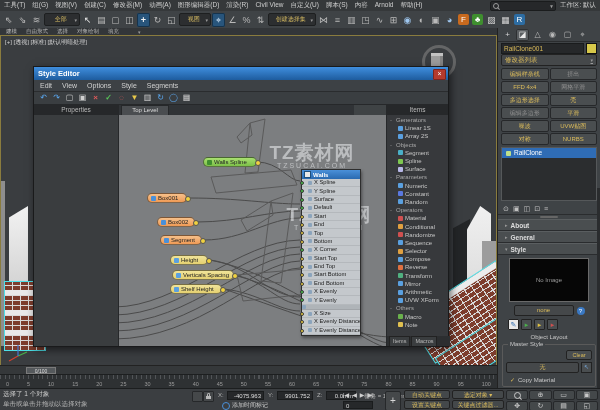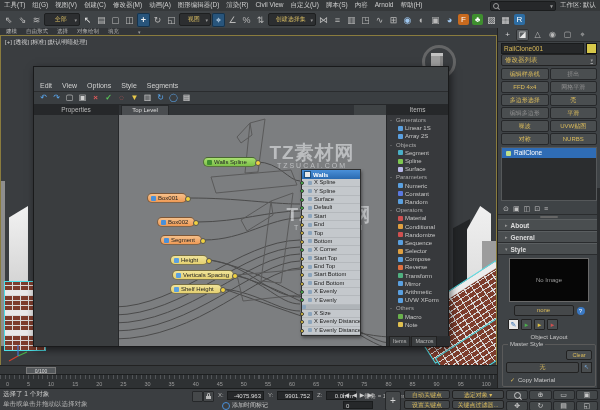--- a/index.html
+++ b/index.html
@@ -421,20 +421,24 @@
     <div id="rwall1" class="col brick"></div>
     <div id="rwall2" class="col brick"></div>
     <svg id="axis" width="22" height="20">
       <line x1="11" y1="12" x2="2" y2="17" stroke="#d04030" stroke-width="1.2"></line>
       <line x1="11" y1="12" x2="20" y2="8" stroke="#48b048" stroke-width="1.2"></line>
       <line x1="11" y1="12" x2="11" y2="1" stroke="#4878d0" stroke-width="1.2"></line>
     </svg>
   </div>
 
   <div id="se">
+    <div id="se-title">
+      <b>Style Editor</b>
+      <span id="se-close">×</span>
+    </div>
     <div id="se-menu">
 
     <span class="sem">Edit</span>
         <span class="sem">View</span>
         <span class="sem">Options</span>
         <span class="sem">Style</span>
         <span class="sem">Segments</span>
       </div>
     <div id="se-tools">
 

